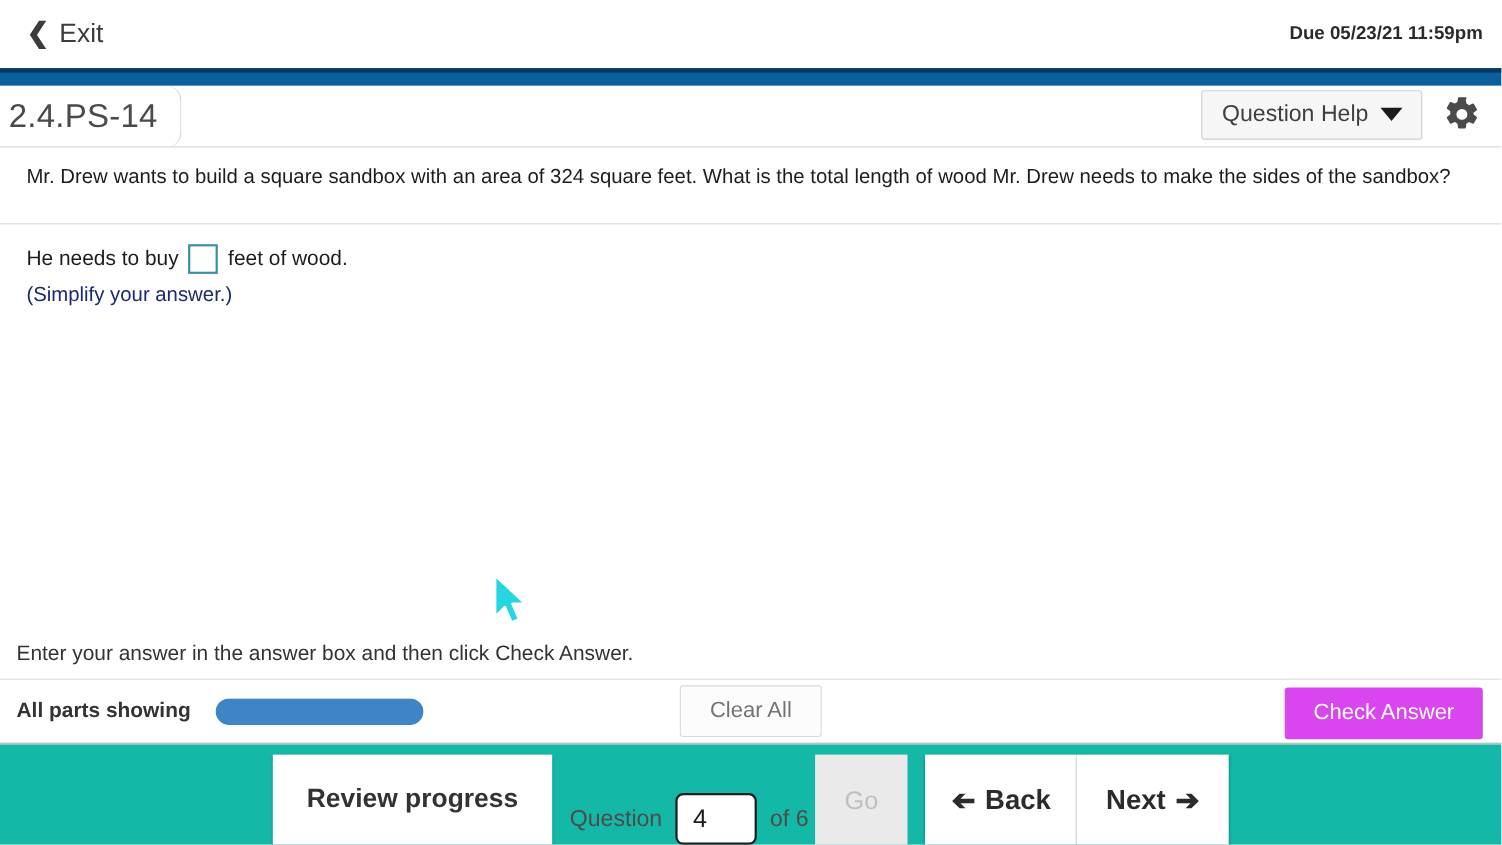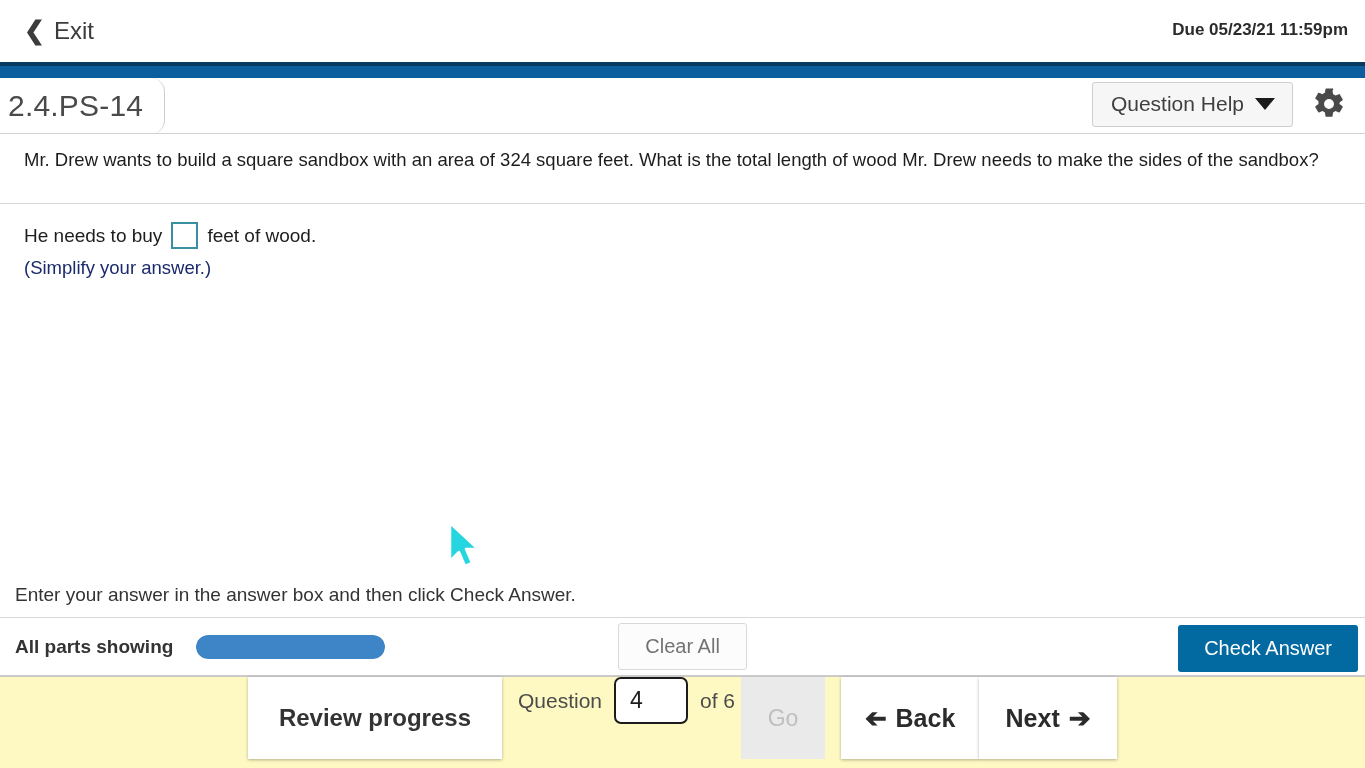--- a/index.html
+++ b/index.html
@@ -151,34 +151,34 @@
   .clear-all-btn {
     margin-left: 233px;
     background: #fcfcfc;
     border: 1px solid #d9d9d9;
     border-radius: 3px;
     padding: 11px 26px;
     font-size: 20px; color: #737373;
     cursor: pointer;
   }
   .check-answer-btn {
-    position: absolute; right: 7px; top: 7px;
-    background: #0369a1;
+    position: absolute; right: 17px; top: 7px;
+    background: #d946ef;
     border: none; border-radius: 3px;
     padding: 12px 26px;
     font-size: 20px; color: #ffffff;
     cursor: default;
   }
 
   
   .bottom-nav {
     position: absolute; left: 0; top: 676px; width: 1365px; height: 92px;
-    background: #fef9c3;
+    background: #14b8a6;
     border-top: 1px solid #c8c8c8;
-    display: flex; align-items: flex-start; justify-content: center;
+    display: flex; align-items: flex-end; justify-content: center;
   }
   .navbtn {
     background: #ffffff;
     border: none;
     box-shadow: 0 1px 3px rgba(0,0,0,0.30);
     font-family: "Liberation Sans", sans-serif;
     cursor: pointer;
     display: flex; align-items: center; justify-content: center;
   }
   .review-btn {

